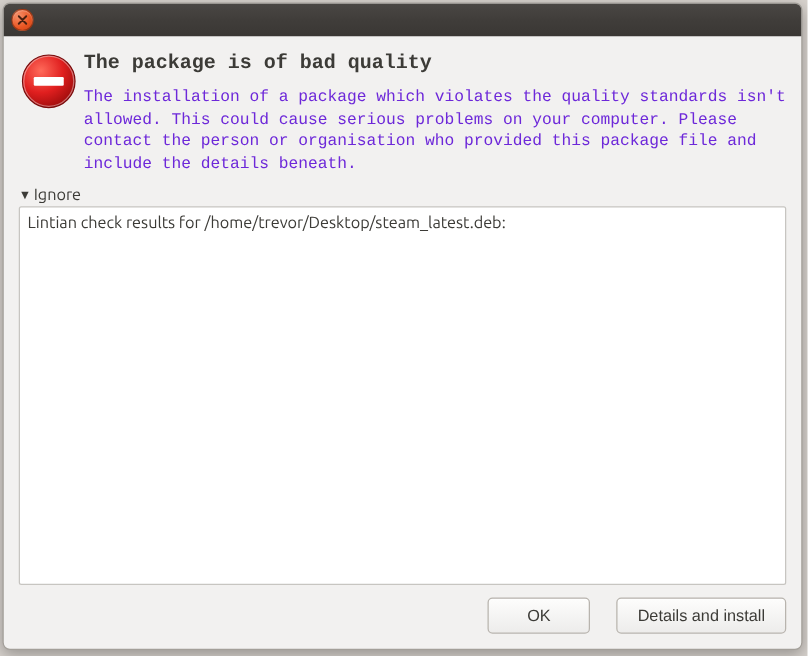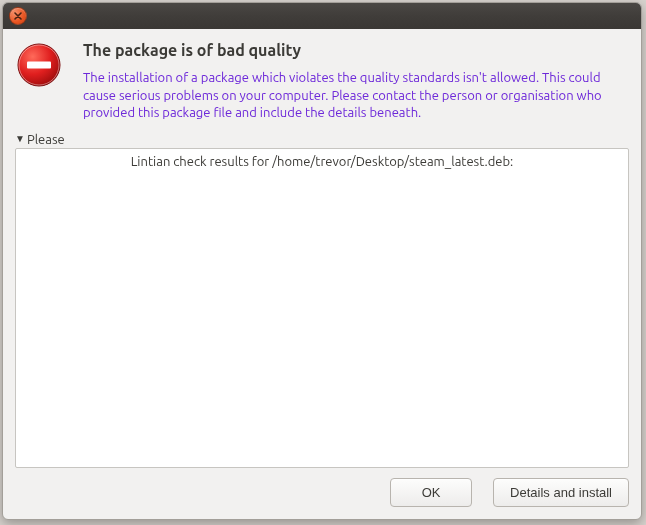--- a/index.html
+++ b/index.html
@@ -53,22 +53,23 @@
     }
     .content {
       flex: 1;
       display: flex;
       flex-direction: column;
       padding: 12px;
       overflow: hidden;
     }
     .header-row {
       display: flex;
-      gap: 20px;
+      gap: 4px;
       margin-bottom: 10px;
+      font-family: Liberation Mono, monospace;
     }
     .error-icon {
       flex-shrink: 0;
       width: 48px;
       height: 48px;
     }
     .header-text {
       flex: 1;
       color: #3c3b37;
     }
@@ -102,21 +103,20 @@
       background: #ffffff;
       border: 1px solid #c7c5c1;
       border-radius: 2px;
       padding: 4px 6px;
       font-size: 13px;
       color: #3c3b37;
       font-family: "Ubuntu", Arial, sans-serif;
       line-height: 1.35;
       overflow: auto;
       position: relative;
-      text-align: center;
     }
     .details-box .cursor {
       display: inline-block;
       width: 1px;
       height: 14px;
       background: #3c3b37;
       vertical-align: middle;
       margin-left: 1px;
     }
     .button-row {
@@ -167,21 +167,21 @@
         </svg>
       </div>
       <div class="header-text">
         <h1>The package is of bad quality</h1>
         <p>The installation of a package which violates the quality standards isn't allowed. This could cause serious problems on your computer. Please contact the person or organisation who provided this package file and include the details beneath.</p>
       </div>
     </div>
 
     <div class="details-expander">
       <span class="tri">▼</span>
-      <span>Please</span>
+      <span>Ignore</span>
     </div>
 
     <div class="details-box">
       <div>Lintian check results for /home/trevor/Desktop/steam_latest.deb:</div>
     </div>
 
     <div class="button-row">
       <button class="btn">OK</button>
       <button class="btn">Details and install</button>
     </div>

